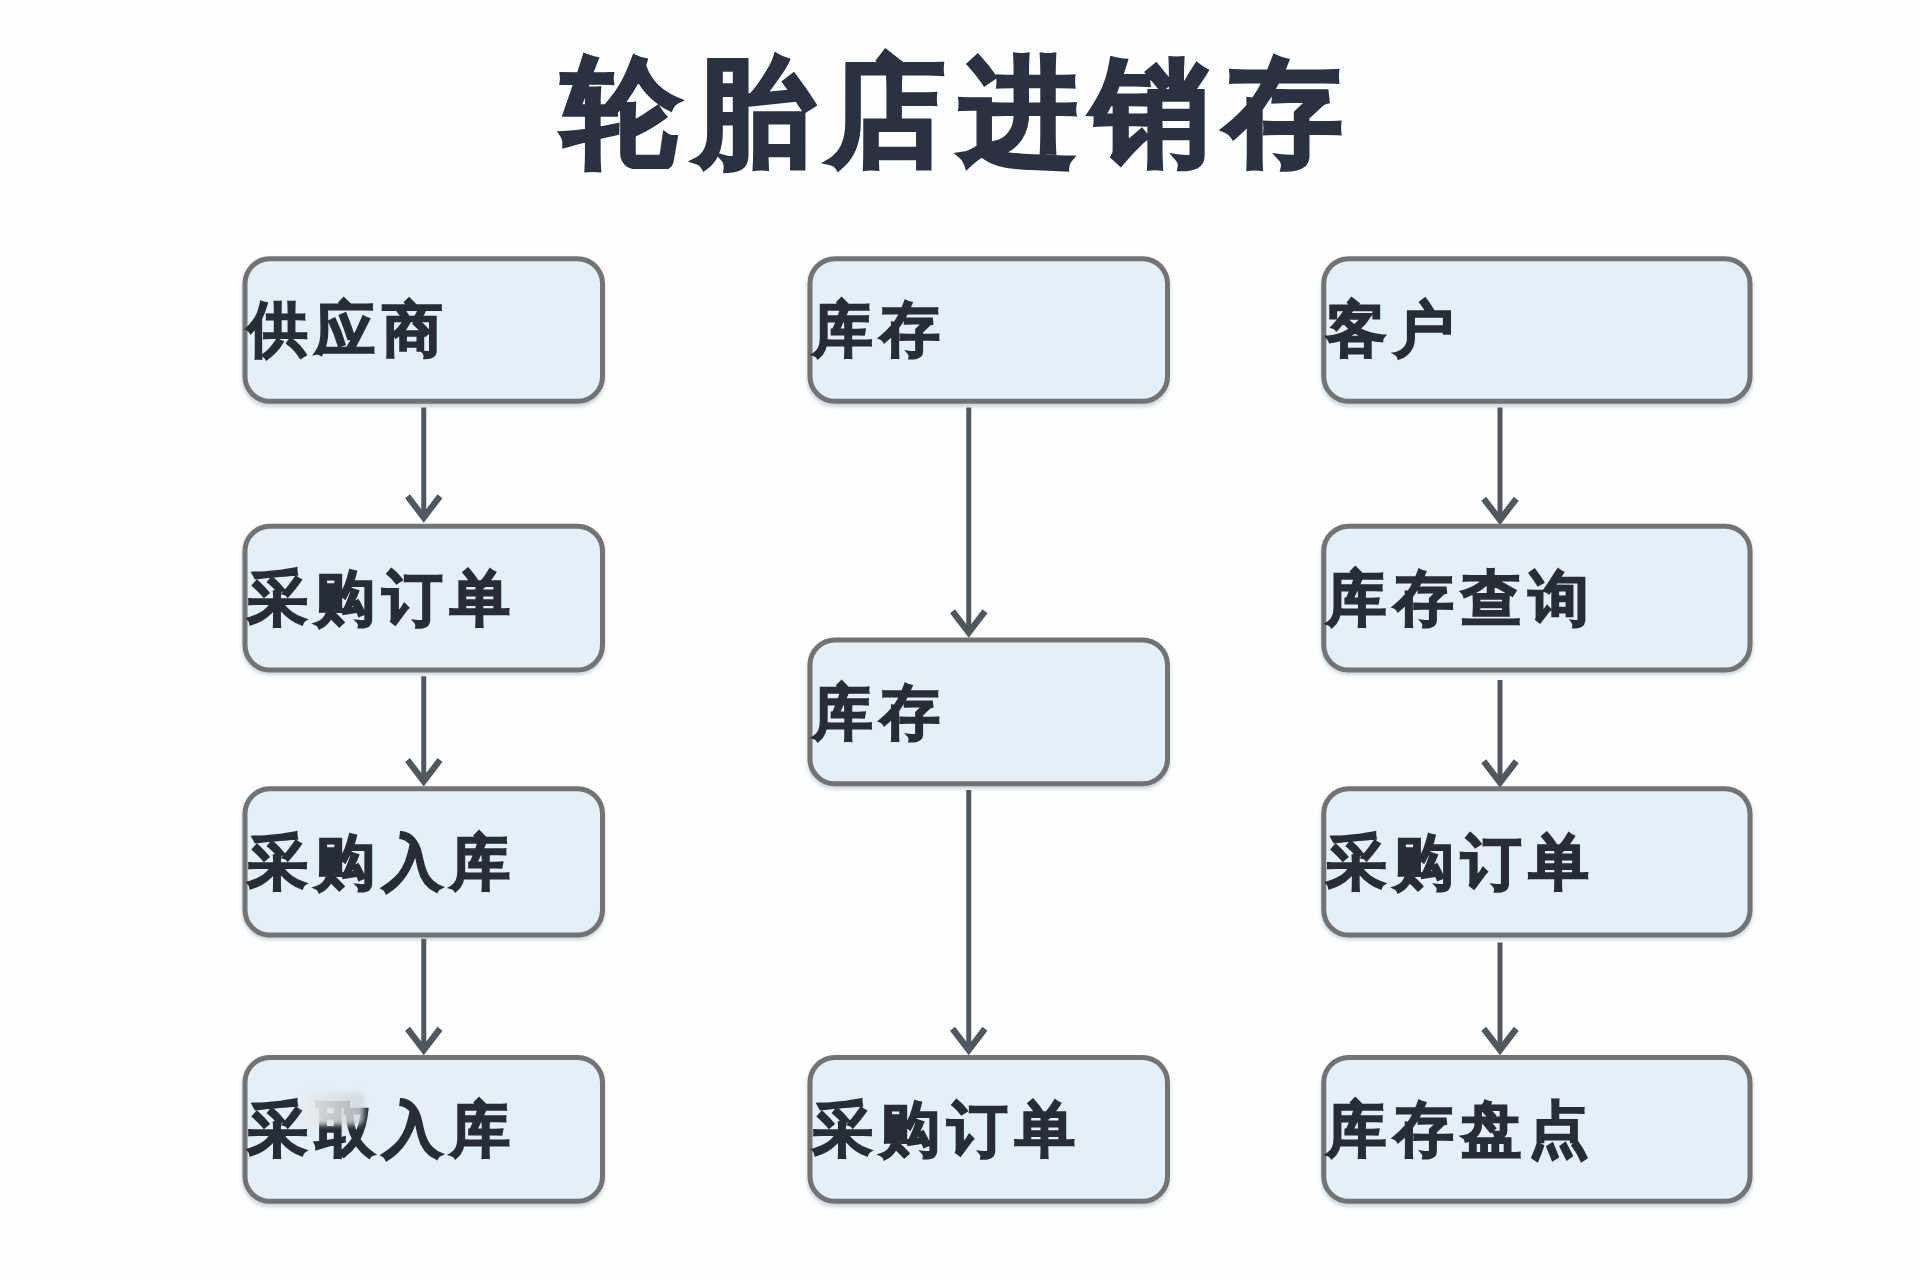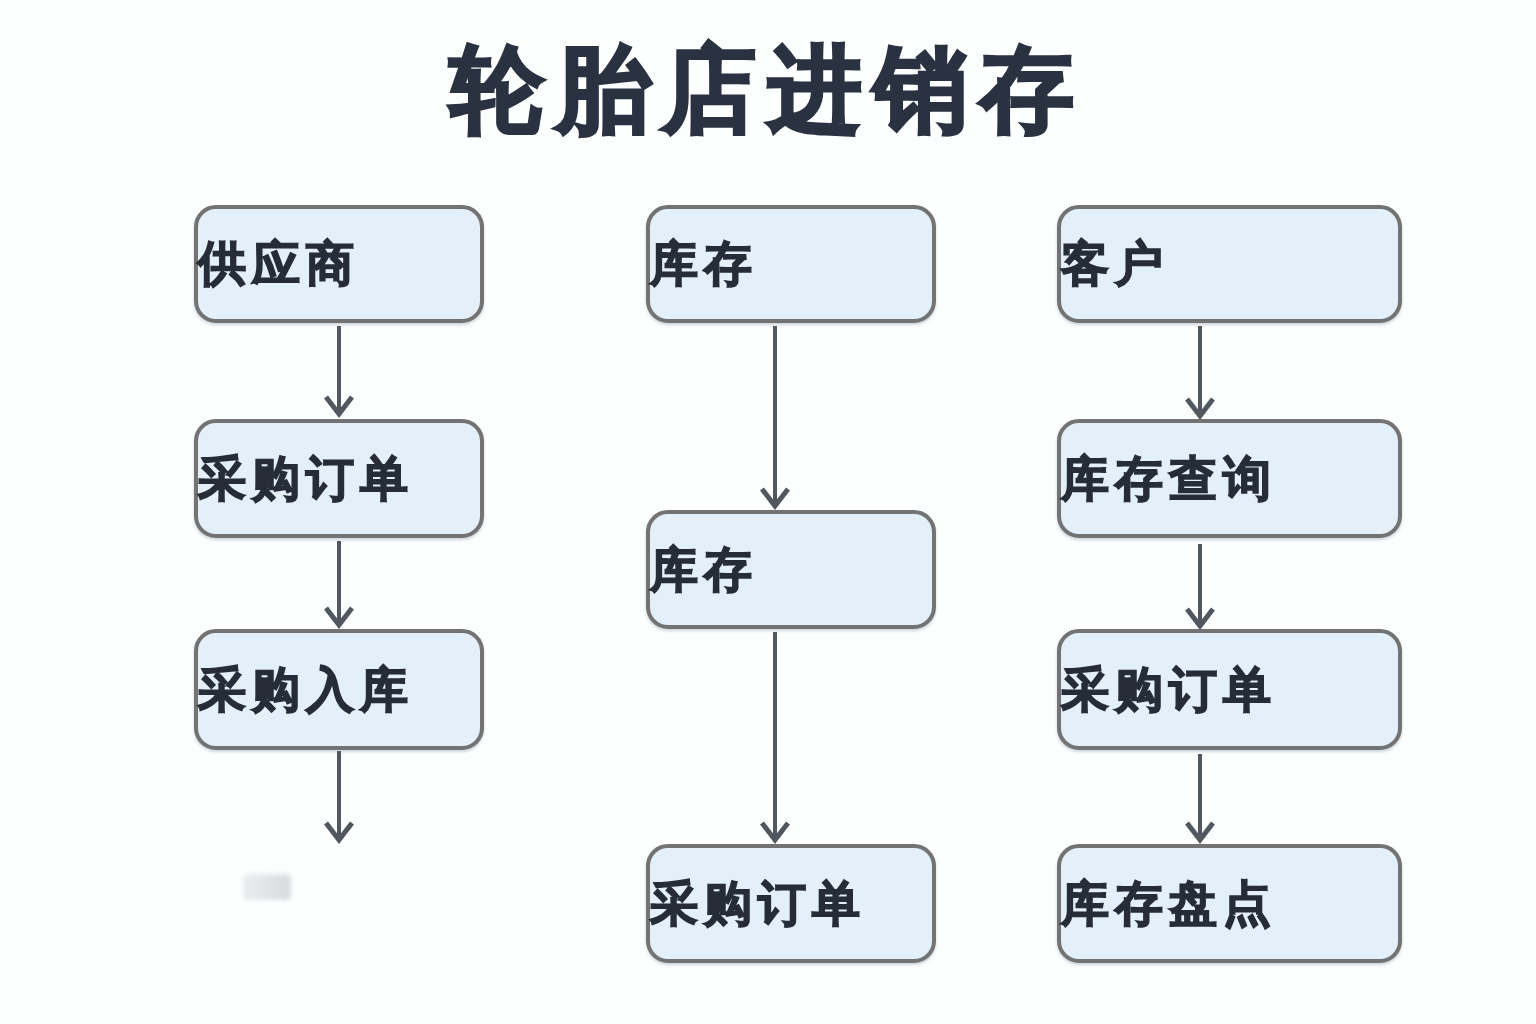--- a/index.html
+++ b/index.html
@@ -118,20 +118,23 @@
 
   <div class="node c1 r1">
     <span class="node-label">供应商</span>
   </div>
   <div class="node c1 r3">
     <span class="node-label">采购入库</span>
   </div>
   <div class="node c1 r2">
     <span class="node-label">采购订单</span>
   </div>
+  <div class="node c1 r4">
+    <span class="node-label">采取入库</span>
+  </div>
 
   <div class="node c2 r1">
     <span class="node-label">库存</span>
   </div>
   <div class="node c2 rmid">
     <span class="node-label">库存</span>
   </div>
   <div class="node c2 r4">
     <span class="node-label">采购订单</span>
   </div>

